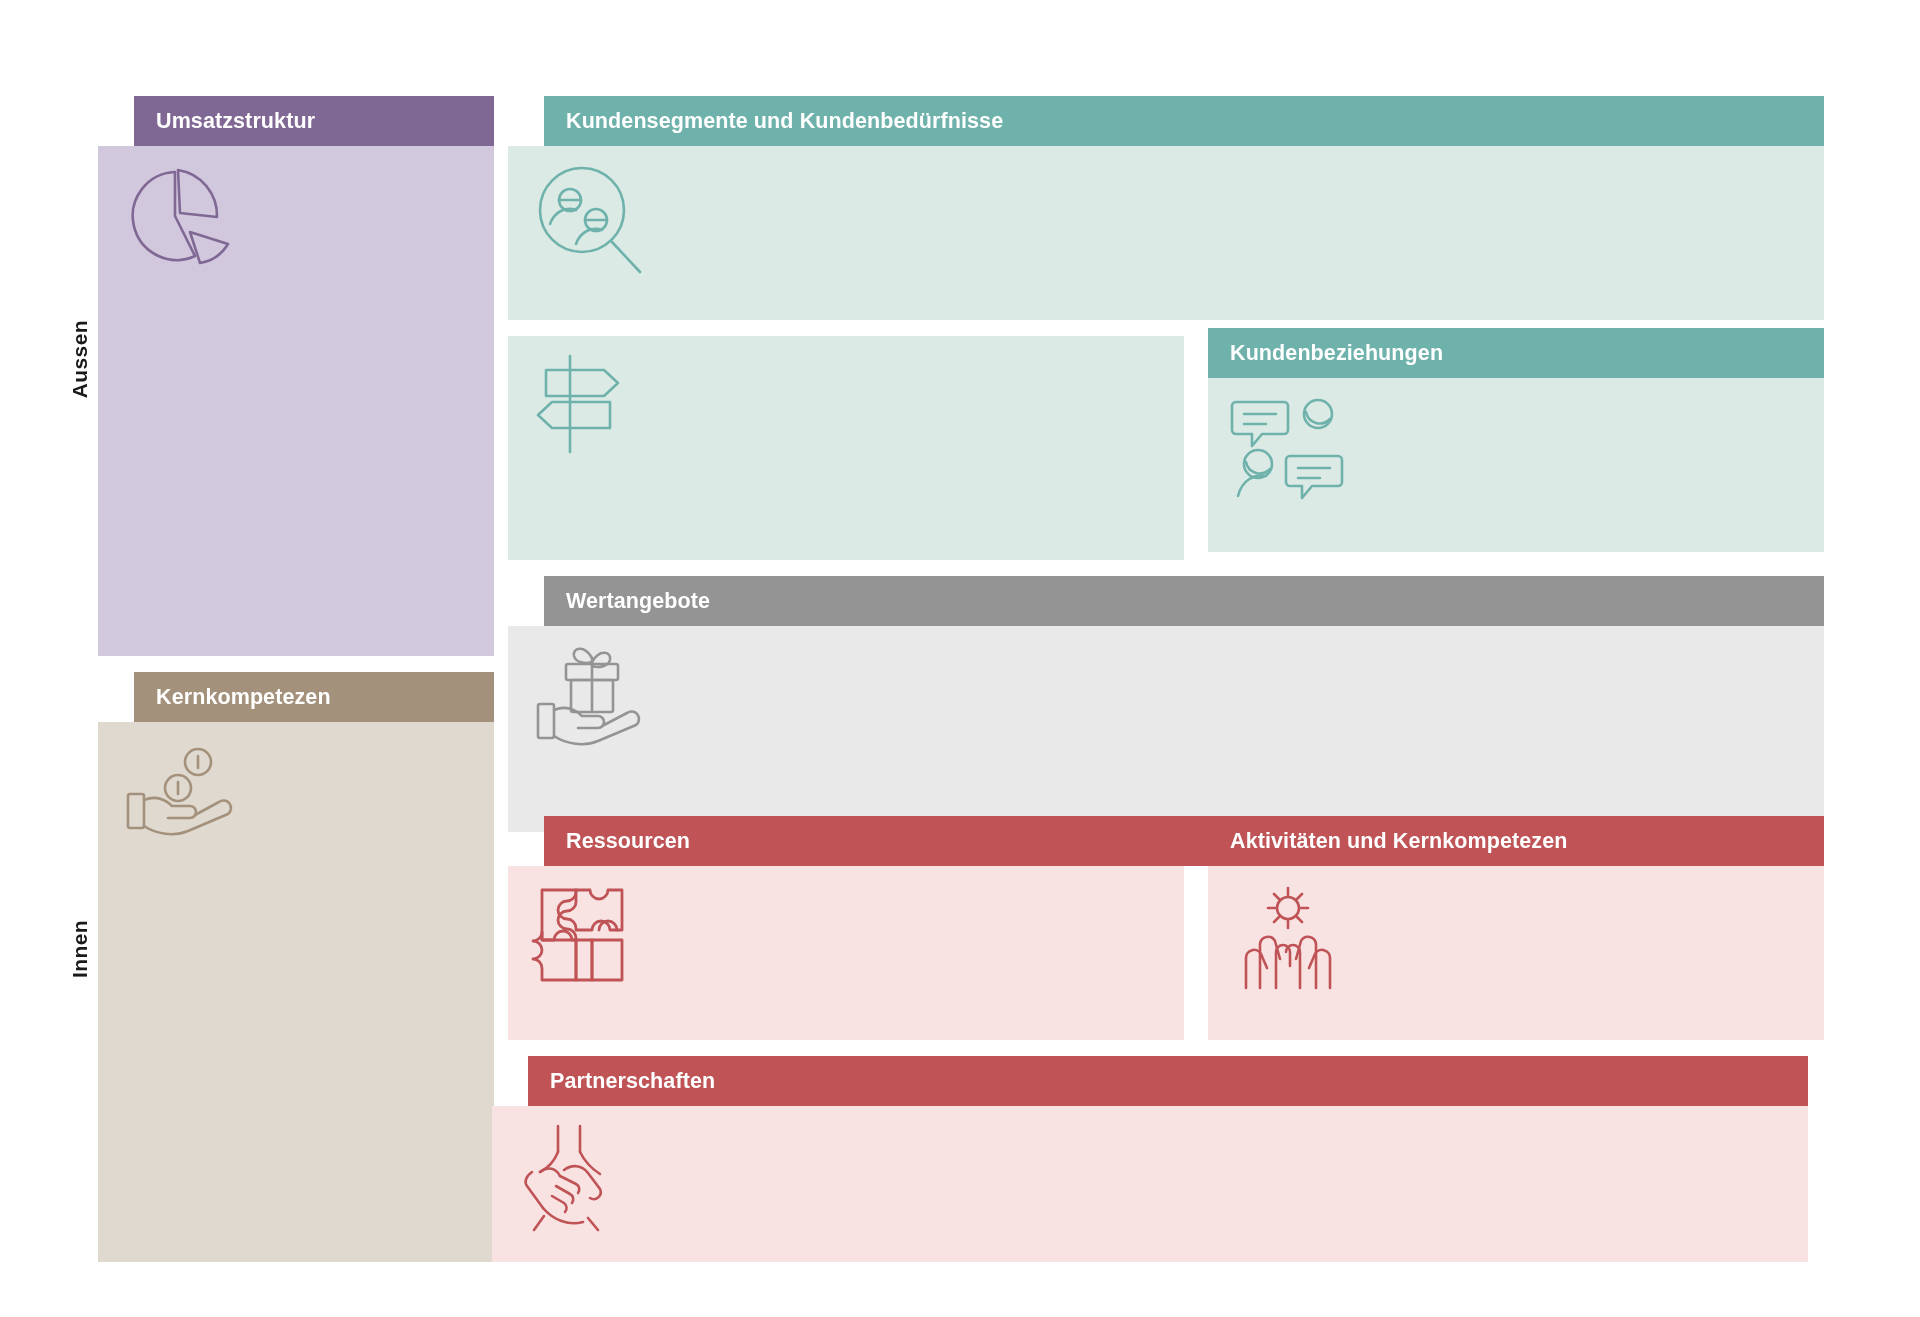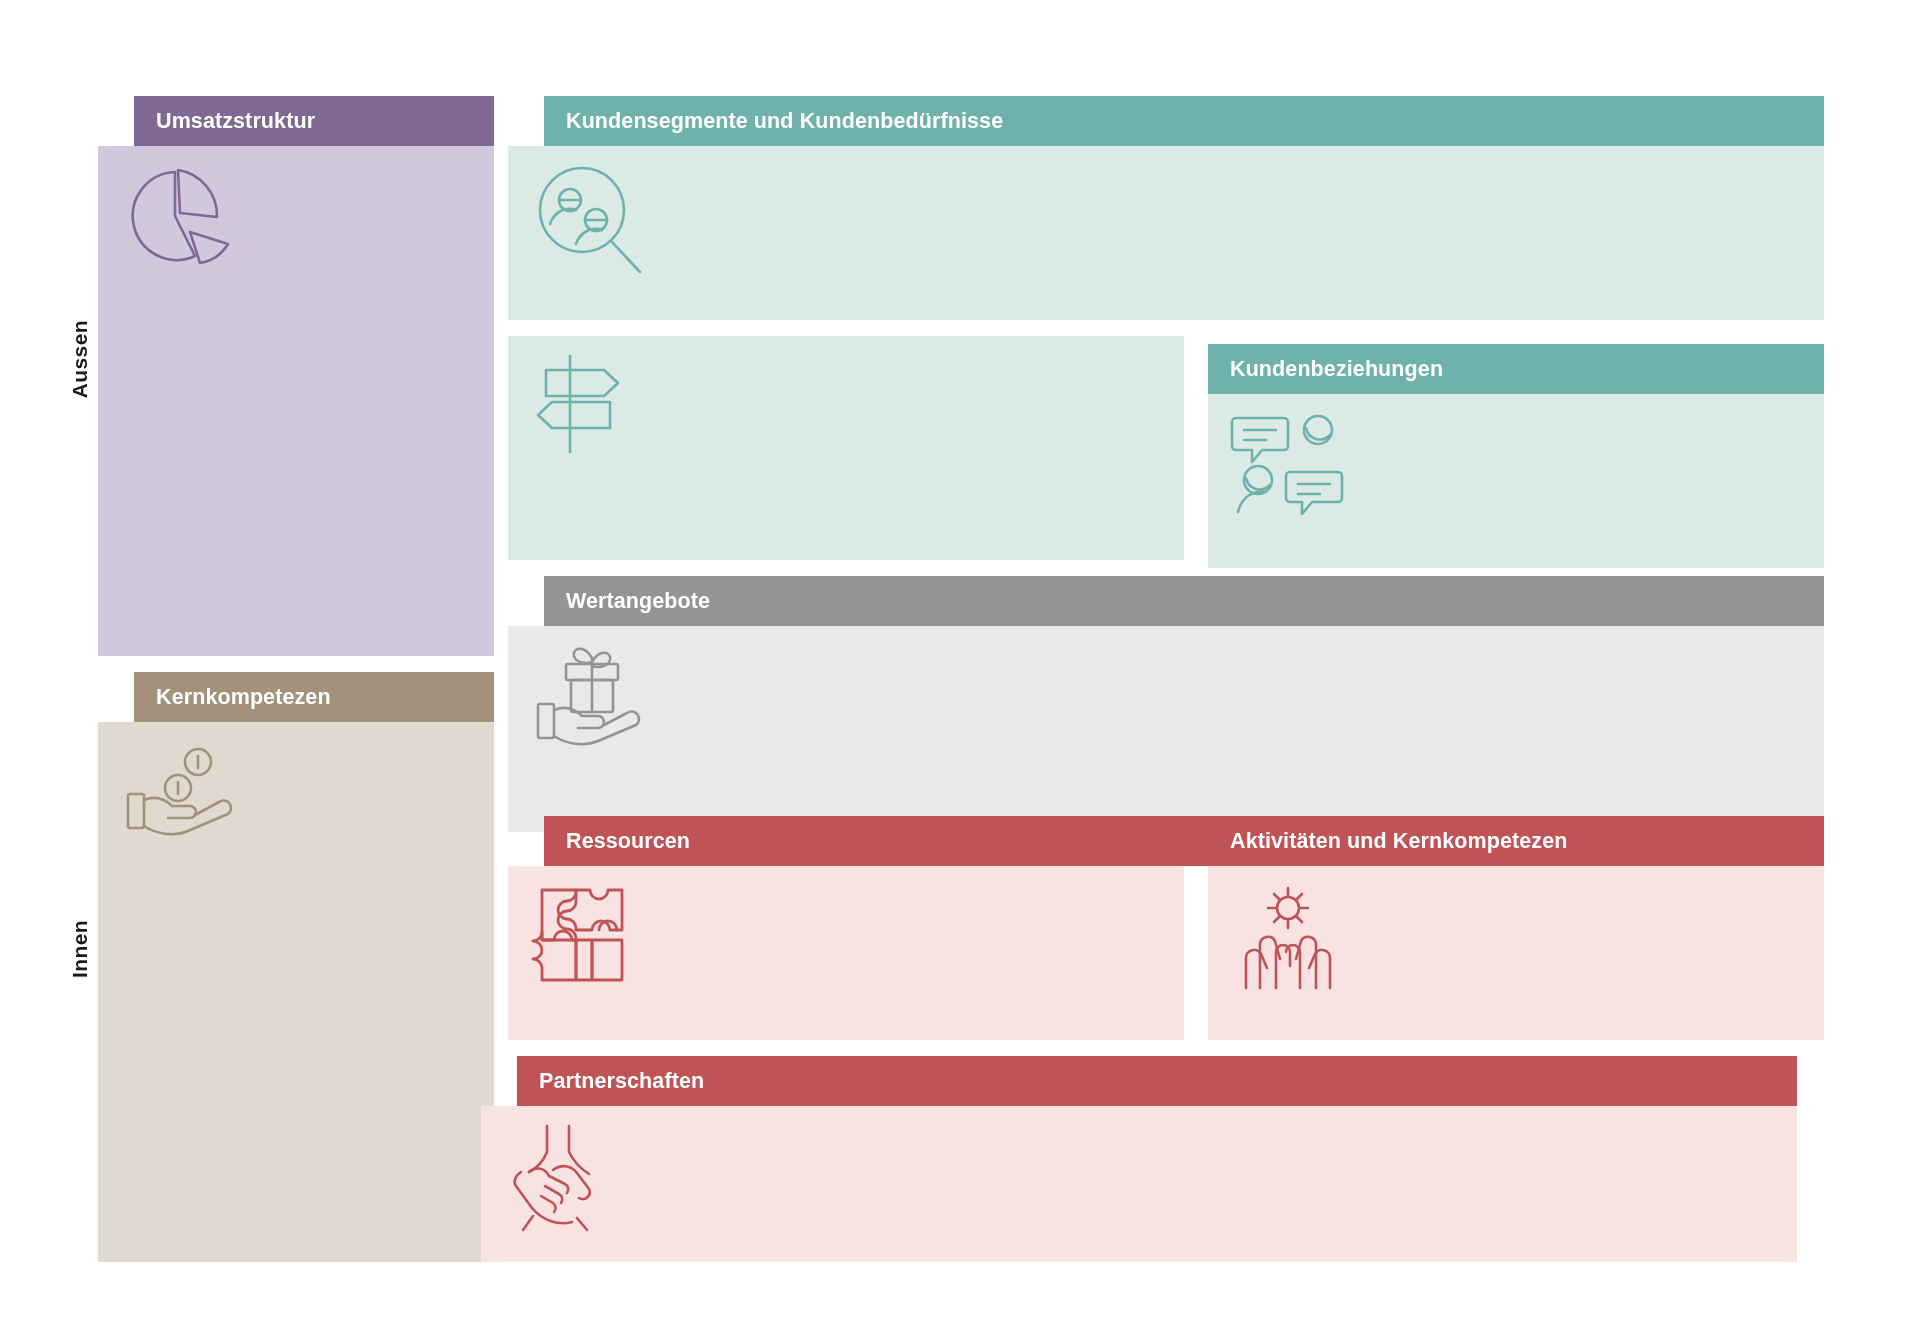--- a/index.html
+++ b/index.html
@@ -67,25 +67,25 @@
     top: 14px;
   }
   .panel-icon svg { display: block; }
 
   
   #panel-umsatz    { left: 98px;  top: 96px;  width: 396px; height: 560px; }
   #panel-kosten    { left: 98px;  top: 672px; width: 396px; height: 590px; }
 
   #panel-kunden    { left: 508px; top: 96px;  width: 1316px; height: 224px; }
   #panel-kanaele   { left: 508px; top: 336px; width: 688px;  height: 224px; }
-  #panel-beziehung { left: 1196px;top: 344px; width: 628px;  height: 224px; }
+  #panel-beziehung { left: 1196px;top: 328px; width: 628px;  height: 224px; }
   #panel-wert      { left: 508px; top: 576px; width: 1316px; height: 256px; }
   #panel-ressourcen{ left: 508px; top: 816px; width: 688px;  height: 224px; }
   #panel-aktivitaet{ left: 1196px;top: 816px; width: 628px;  height: 224px; }
-  #panel-partner   { left: 481px; top: 1056px;width: 1316px; height: 206px; }
+  #panel-partner   { left: 492px; top: 1056px;width: 1316px; height: 206px; }
 
   
   #panel-beziehung, #panel-aktivitaet { margin-left: 0; }
   #panel-kanaele   .panel-header,
   #panel-kanaele   .panel-body,
   #panel-ressourcen .panel-header,
   #panel-ressourcen .panel-body { width: 676px; }
   #panel-beziehung .panel-header,
   #panel-beziehung .panel-body,
   #panel-aktivitaet .panel-header,

